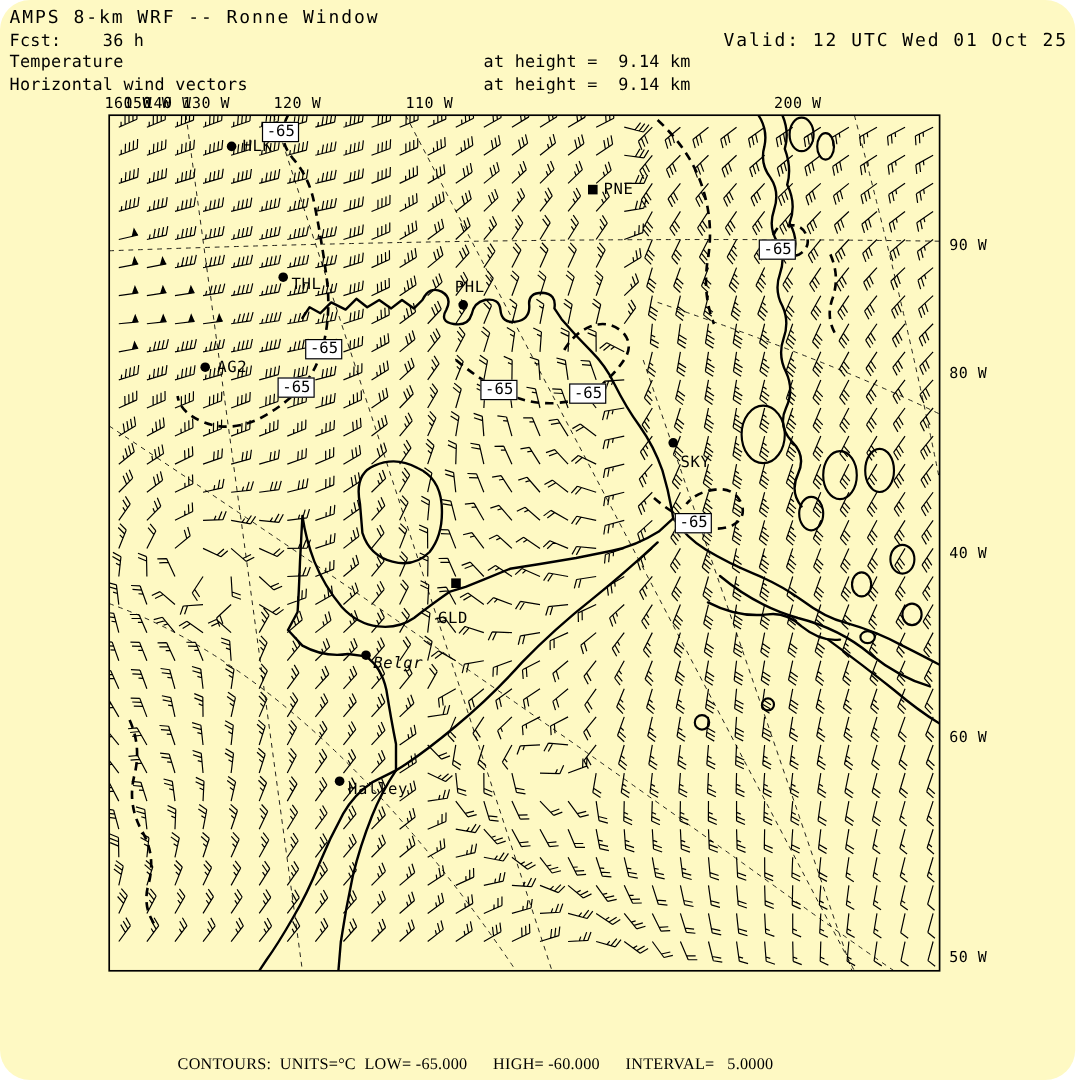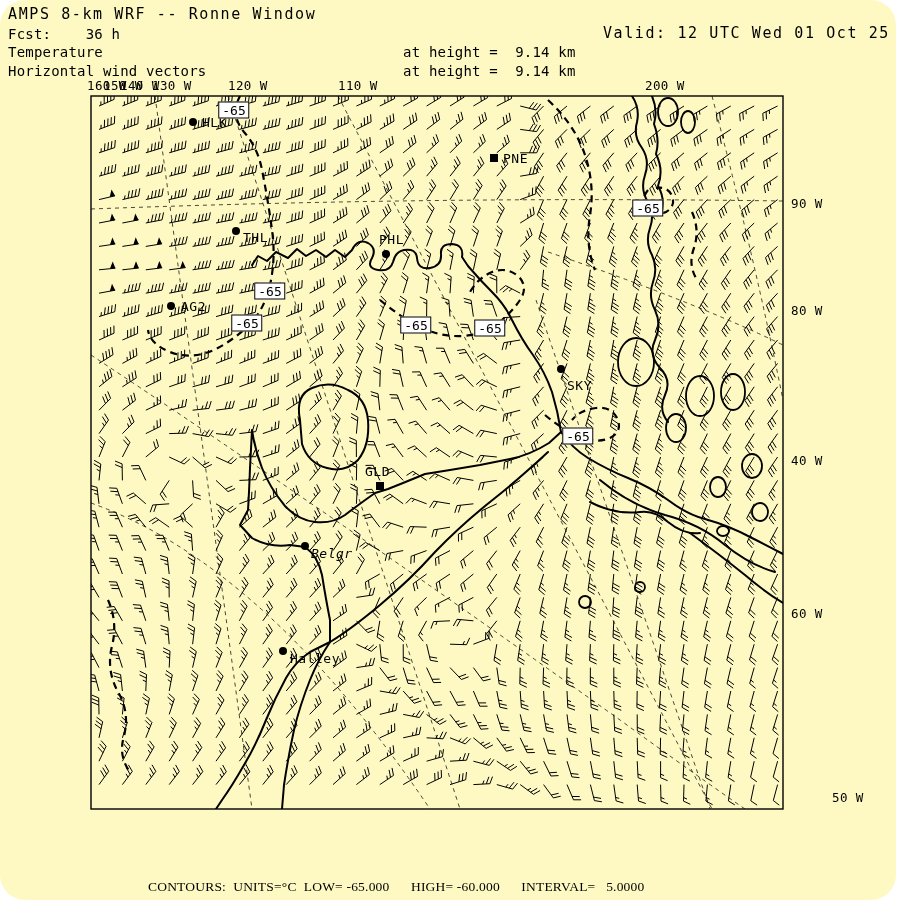--- a/index.html
+++ b/index.html
@@ -106,30 +106,30 @@
       <span class="axlab" style="left: 152px; top: 78px;">130 W</span>
       <span class="axlab" style="left: 228px; top: 78px;">120 W</span>
       <span class="axlab" style="left: 338px; top: 78px;">110 W</span>
       <span class="axlab" style="left: 645px; top: 78px;">200 W</span>
     </div>
   <div id="rightAxis">
       <span class="axlab" style="left: 791px; top: 196px;">90 W</span>
       <span class="axlab" style="left: 791px; top: 303px;">80 W</span>
       <span class="axlab" style="left: 791px; top: 453px;">40 W</span>
       <span class="axlab" style="left: 791px; top: 606px;">60 W</span>
-      <span class="axlab" style="left: 832px; top: 790px;">50 W</span>
+      <span class="axlab" style="left: 791px; top: 790px;">50 W</span>
     </div>
   <div id="overlays">
       <span class="stlab" style="left: 202px; top: 115px;">HLK</span>
       <span class="stlab" style="left: 503px; top: 151px;">PNE</span>
       <span class="stlab" style="left: 243px; top: 230px;">THL</span>
       <span class="stlab" style="left: 379px; top: 232px;">PHL</span>
       <span class="stlab" style="left: 181px; top: 299px;">AG2</span>
       <span class="stlab" style="left: 567px; top: 352px; margin-top: 26px;">SKY</span>
-      <span class="stlab" style="left: 365px; top: 464px;">GLD</span>
+      <span class="stlab" style="left: 365px; top: 508px;">GLD</span>
       <span class="stlab" style="left: 311px; top: 546px; font-style: italic;">Belgr</span>
       <span class="stlab" style="left: 290px; top: 651px;">Halley</span>
       <div class="cbox" style="left: 234px; top: 110px;">-65</div>
       <div class="cbox" style="left: 270px; top: 291px;">-65</div>
       <div class="cbox" style="left: 247px; top: 323px;">-65</div>
       <div class="cbox" style="left: 416px; top: 325px;">-65</div>
       <div class="cbox" style="left: 490px; top: 328px;">-65</div>
       <div class="cbox" style="left: 578px; top: 436px;">-65</div>
       <div class="cbox" style="left: 648px; top: 208px;">-65</div>
     </div>

